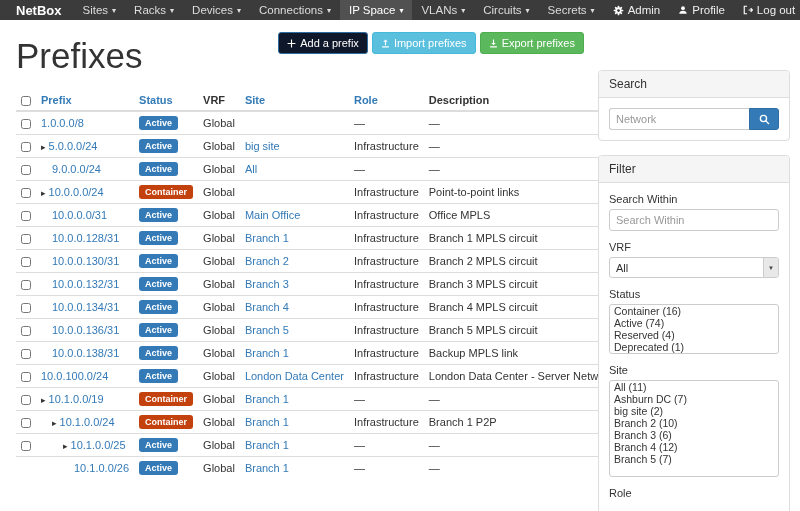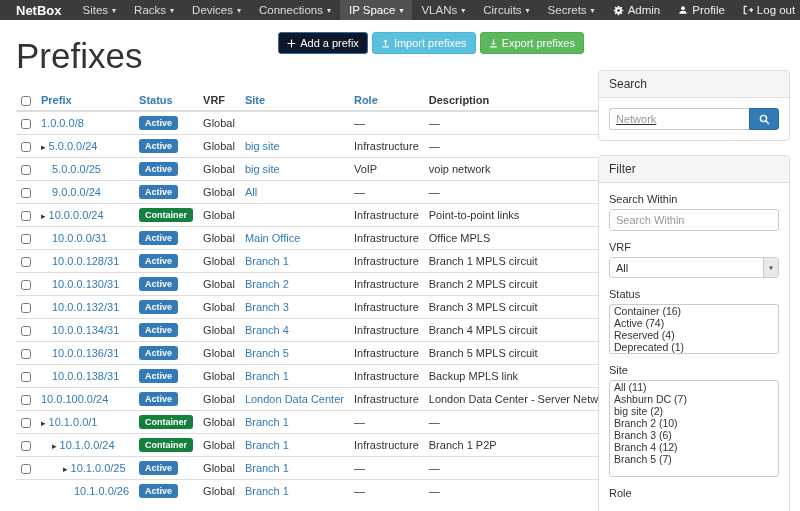--- a/index.html
+++ b/index.html
@@ -32,28 +32,28 @@
   .prefix-table { width: 100%; border-collapse: collapse; font-size: 11px; }
   .prefix-table th { padding: 4px 5px; border-bottom: 2px solid #ddd; text-align: left; font-size: 11px; white-space: nowrap; }
   .prefix-table td { padding: 4px 5px; border-top: 1px solid #ddd; white-space: nowrap; overflow: hidden; }
   .col-cb { width: 22px; }
   .sort-link { color: #337ab7; font-weight: bold; text-decoration: none; }
   .plain-head { color: #333; font-weight: bold; }
   .lnk { color: #337ab7; text-decoration: none; }
   .caret-r { color: #333; font-size: 9px; margin-right: 3px; }
   .status-badge { display: inline-block; min-width: 28px; text-align: center; padding: 2px 6px; font-size: 9px; font-weight: bold; color: #fff; border-radius: 3px; }
   .badge-active { background: #337ab7; }
-  .badge-container { background: #15803d; }
+  .badge-container { background: #c2410c; }
   input[type=checkbox] { width: 10px; height: 10px; margin: 0; vertical-align: middle; }
   
   .sidebar { width: 192px; flex: none; margin-top: 40px; }
   .panel { border: 1px solid #ddd; border-radius: 4px; margin-bottom: 14px; background: #fff; }
   .panel-heading { background: #f5f5f5; padding: 6px 10px; font-size: 12px; color: #333; border-bottom: 1px solid #ddd; border-radius: 3px 3px 0 0; }
   .panel-body { padding: 10px; }
-  .input-group { display: flex; text-decoration: underline; }
+  .input-group { display: flex; }
   .input-group input { flex: 1; min-width: 0; height: 22px; border: 1px solid #ccc; border-right: none; border-radius: 3px 0 0 3px; padding: 0 6px; font-size: 11px; font-family: inherit; outline: none; }
   .search-btn { width: 30px; height: 22px; background: #337ab7; border: 1px solid #2e6da4; border-radius: 0 3px 3px 0; display: flex; align-items: center; justify-content: center; cursor: pointer; padding: 0; }
   .filter-label { display: block; font-size: 11px; color: #333; margin: 10px 0 4px; }
   .filter-label.first { margin-top: 0; }
   .text-input { width: 100%; height: 22px; border: 1px solid #ccc; border-radius: 3px; padding: 0 6px; font-size: 11px; font-family: inherit; outline: none; }
   input::placeholder { color: #999; }
   .select-box { position: relative; height: 21px; border: 1px solid #ccc; border-radius: 3px; display: flex; align-items: center; padding: 0 22px 0 6px; font-size: 11px; cursor: pointer; background: #fff; }
   .select-arrow { position: absolute; right: 0; top: 0; bottom: 0; width: 15px; background: #e8e8e8; border-left: 1px solid #ccc; border-radius: 0 2px 2px 0; display: flex; align-items: center; justify-content: center; font-size: 6px; color: #444; }
   .listbox { border: 1px solid #ccc; border-radius: 3px; overflow-y: scroll; font-size: 10.5px; background: #fff; }
   .listbox .opt { padding: 0 4px; line-height: 12px; white-space: nowrap; cursor: pointer; }
@@ -175,29 +175,20 @@
             <td><input type="checkbox" style=""></td>
             <td style="padding-left: 5px;"><span class="caret-r">▸</span><a class="lnk" href="#">5.0.0.0/24</a></td>
             <td><span class="status-badge badge-active">Active</span></td>
             <td>Global</td>
             <td><a class="lnk" href="#">big site</a></td>
             <td>Infrastructure</td>
             <td>—</td>
           </tr>
           <tr>
             <td><input type="checkbox" style=""></td>
-            <td style="padding-left: 16px;"><a class="lnk" href="#">5.0.0.0/25</a></td>
-            <td><span class="status-badge badge-active">Active</span></td>
-            <td>Global</td>
-            <td><a class="lnk" href="#">big site</a></td>
-            <td>VoIP</td>
-            <td>voip network</td>
-          </tr>
-          <tr>
-            <td><input type="checkbox" style=""></td>
             <td style="padding-left: 16px;"><a class="lnk" href="#">9.0.0.0/24</a></td>
             <td><span class="status-badge badge-active">Active</span></td>
             <td>Global</td>
             <td><a class="lnk" href="#">All</a></td>
             <td>—</td>
             <td>—</td>
           </tr>
           <tr>
             <td><input type="checkbox" style=""></td>
             <td style="padding-left: 5px;"><span class="caret-r">▸</span><a class="lnk" href="#">10.0.0.0/24</a></td>
@@ -274,21 +265,21 @@
             <td><input type="checkbox" style=""></td>
             <td style="padding-left: 5px;"><a class="lnk" href="#">10.0.100.0/24</a></td>
             <td><span class="status-badge badge-active">Active</span></td>
             <td>Global</td>
             <td><a class="lnk" href="#">London Data Center</a></td>
             <td>Infrastructure</td>
             <td>London Data Center - Server Network</td>
           </tr>
           <tr>
             <td><input type="checkbox" style=""></td>
-            <td style="padding-left: 5px;"><span class="caret-r">▸</span><a class="lnk" href="#">10.1.0.0/1</a></td>
+            <td style="padding-left: 5px;"><span class="caret-r">▸</span><a class="lnk" href="#">10.1.0.0/19</a></td>
             <td><span class="status-badge badge-container">Container</span></td>
             <td>Global</td>
             <td><a class="lnk" href="#">Branch 1</a></td>
             <td>—</td>
             <td>—</td>
           </tr>
           <tr>
             <td><input type="checkbox" style=""></td>
             <td style="padding-left: 16px;"><span class="caret-r">▸</span><a class="lnk" href="#">10.1.0.0/24</a></td>
             <td><span class="status-badge badge-container">Container</span></td>

